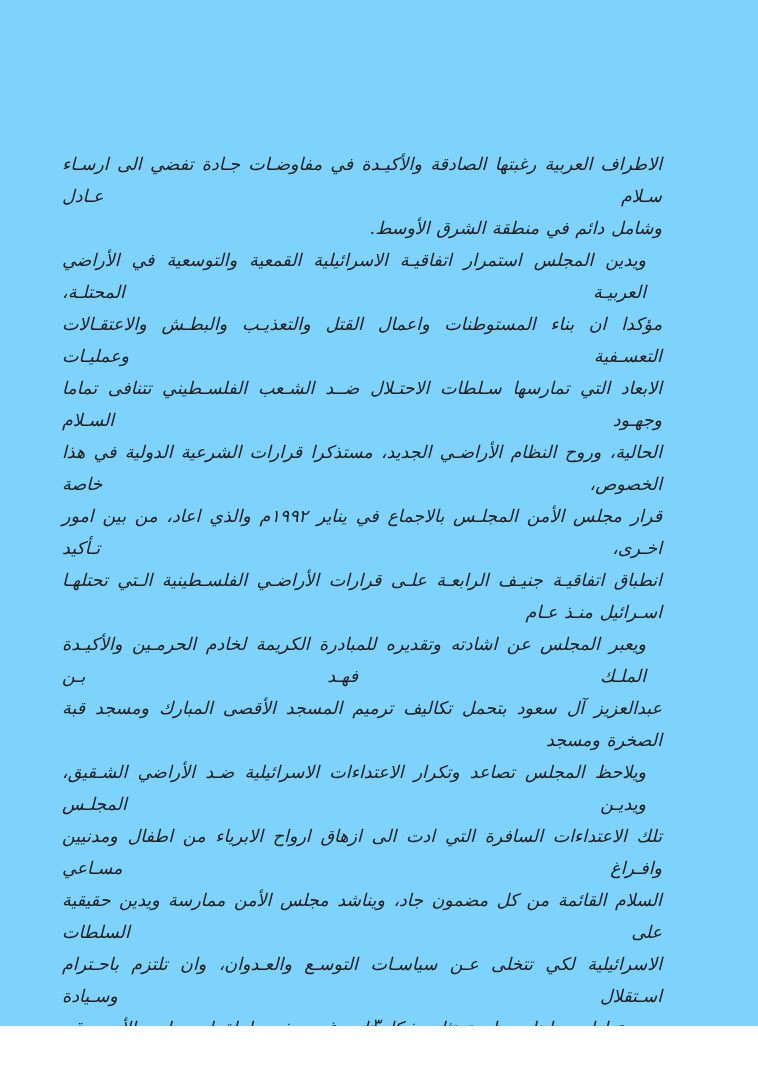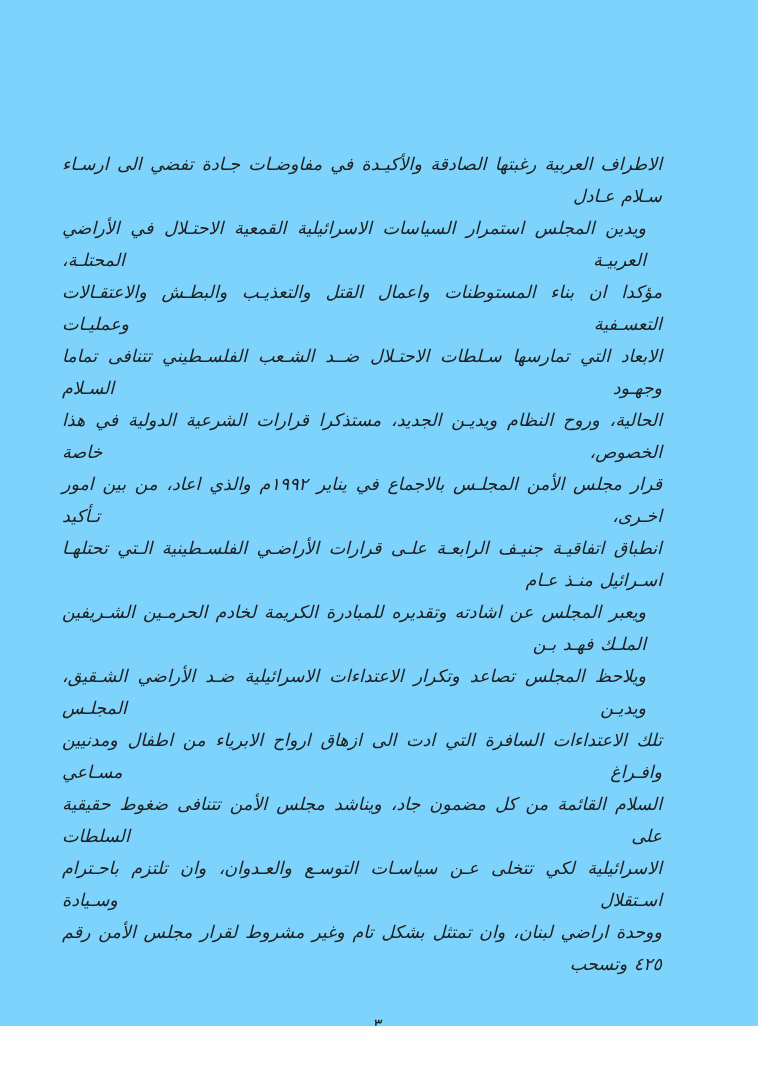--- a/index.html
+++ b/index.html
@@ -56,39 +56,41 @@
   }
 </style>
 </head>
 <body>
 
 <div class="page">
   <div class="text-block">
 
     <div class="para">
       <div class="line">الاطراف العربية رغبتها الصادقة والأكيـدة في مفاوضـات جـادة تفضي الى ارسـاء سـلام عـادل</div>
+      <div class="line">وشامل دائم في منطقة الشرق الأوسط.</div>
     </div>
 
     <div class="para indent">
-      <div class="line">ويدين المجلس استمرار السياسات الاسرائيلية القمعية الاحتـلال في الأراضي العربيـة المحتلـة،</div>
+      <div class="line">ويدين المجلس استمرار اتفاقيـة الاسرائيلية القمعية والتوسعية في الأراضي العربيـة المحتلـة،</div>
       <div class="line">مؤكدا ان بناء المستوطنات واعمال القتل والتعذيـب والبطـش والاعتقـالات التعسـفية وعمليـات</div>
       <div class="line">الابعاد التي تمارسها سـلطات الاحتـلال ضــد الشـعب الفلسـطيني تتنافى تماما وجهـود السـلام</div>
-      <div class="line">الحالية، وروح النظام ويديـن الجديد، مستذكرا قرارات الشرعية الدولية في هذا الخصوص، خاصة</div>
+      <div class="line">الحالية، وروح النظام الأراضـي الجديد، مستذكرا قرارات الشرعية الدولية في هذا الخصوص، خاصة</div>
       <div class="line">قرار مجلس الأمن المجلـس بالاجماع في يناير ١٩٩٢م والذي اعاد، من بين امور اخـرى، تـأكيد</div>
       <div class="line">انطباق اتفاقيـة جنيـف الرابعـة علـى قرارات الأراضـي الفلسـطينية الـتي تحتلهـا اسـرائيل منـذ عـام</div>
     </div>
 
     <div class="para indent">
-      <div class="line">ويعبر المجلس عن اشادته وتقديره للمبادرة الكريمة لخادم الحرمـين الشـريفين الملـك فهـد بـن</div>
+      <div class="line">ويعبر المجلس عن اشادته وتقديره للمبادرة الكريمة لخادم الحرمـين والأكيـدة الملـك فهـد بـن</div>
+      <div class="line">عبدالعزيز آل سعود بتحمل تكاليف ترميم المسجد الأقصى المبارك ومسجد قبة الصخرة ومسجد</div>
     </div>
 
     <div class="para indent">
       <div class="line">ويلاحظ المجلس تصاعد وتكرار الاعتداءات الاسرائيلية ضـد الأراضي الشـقيق، ويديـن المجلـس</div>
       <div class="line">تلك الاعتداءات السافرة التي ادت الى ازهاق ارواح الابرياء من اطفال ومدنيين وافـراغ مسـاعي</div>
-      <div class="line">السلام القائمة من كل مضمون جاد، ويناشد مجلس الأمن تتنافى ضغوط حقيقية على السلطات</div>
+      <div class="line">السلام القائمة من كل مضمون جاد، ويناشد مجلس الأمن ممارسة ويدين حقيقية على السلطات</div>
       <div class="line">الاسرائيلية لكي تتخلى عـن سياسـات التوسـع والعـدوان، وان تلتزم باحـترام اسـتقلال وسـيادة</div>
       <div class="line">ووحدة اراضي لبنان، وان تمتثل بشكل تام وغير مشروط لقرار مجلس الأمن رقم ٤٢٥ وتسحب</div>
 
     </div>
 
   </div>
 
   <div class="page-number">٣</div>
 </div>
 

